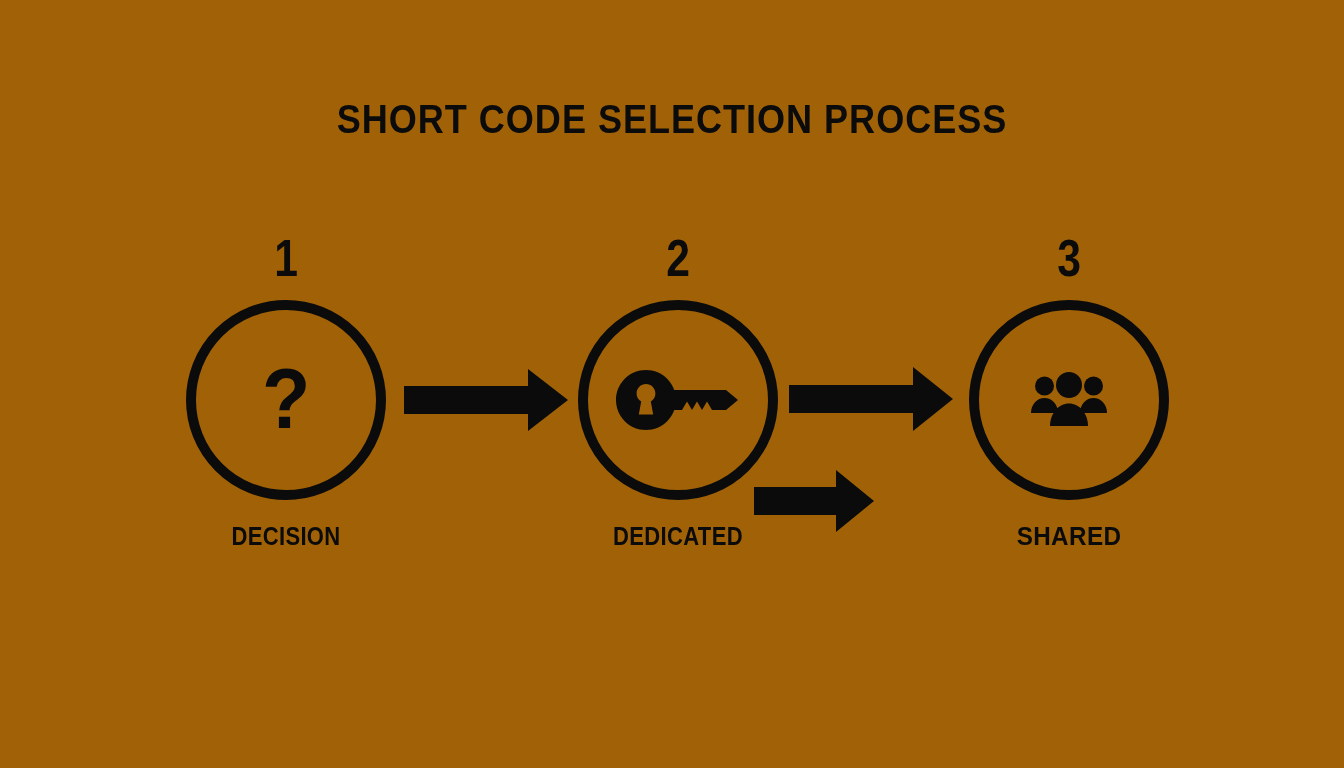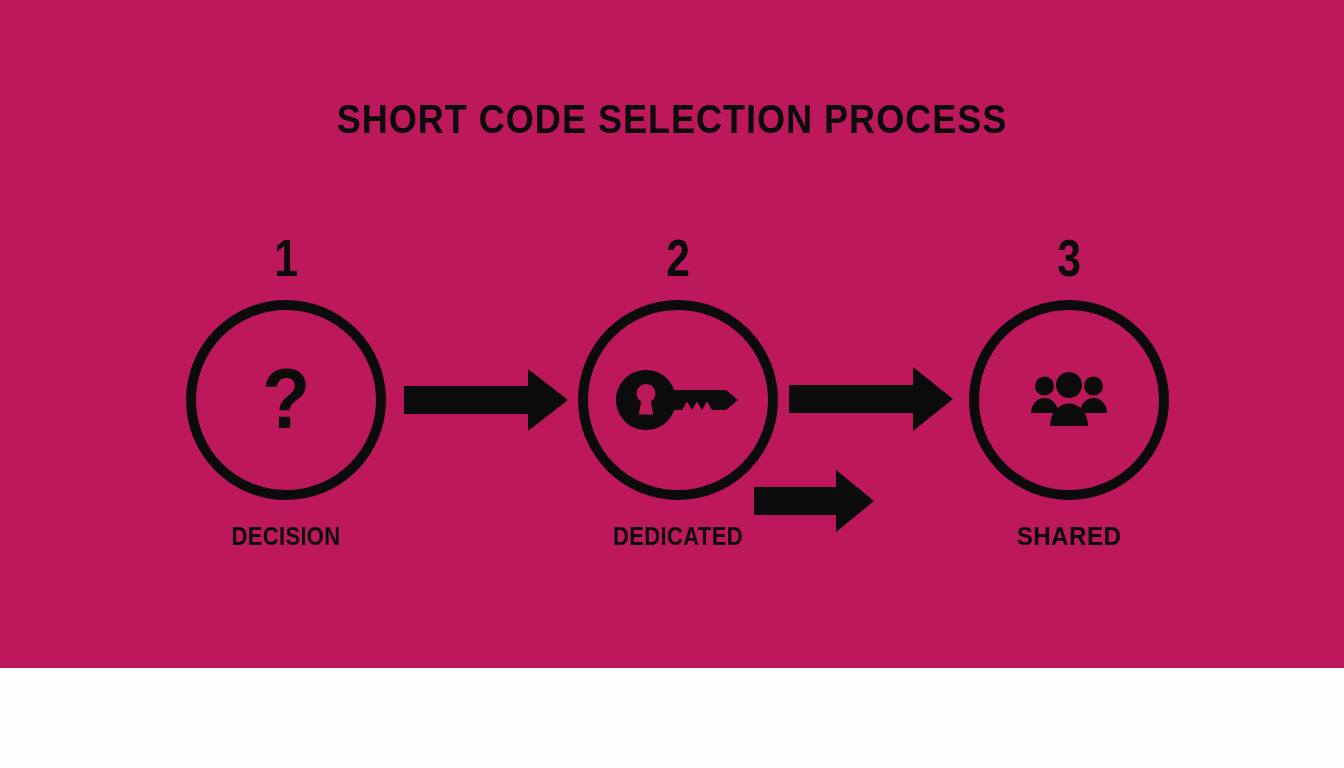--- a/index.html
+++ b/index.html
@@ -9,22 +9,22 @@
   body {
     width: 1344px;
     height: 768px;
     background: #fdfefe;
     font-family: "Liberation Sans", sans-serif;
     overflow: hidden;
   }
   #stage {
     position: relative;
     width: 1344px;
-    height: 668px;
-    background: #be185d;
+    height: 768px;
+    background: #a16207;
     text-decoration: underline;
   }
 
   
   #diagram-title {
     position: absolute;
     left: 0;
     top: 99px;
     width: 1344px;
     text-align: center;

